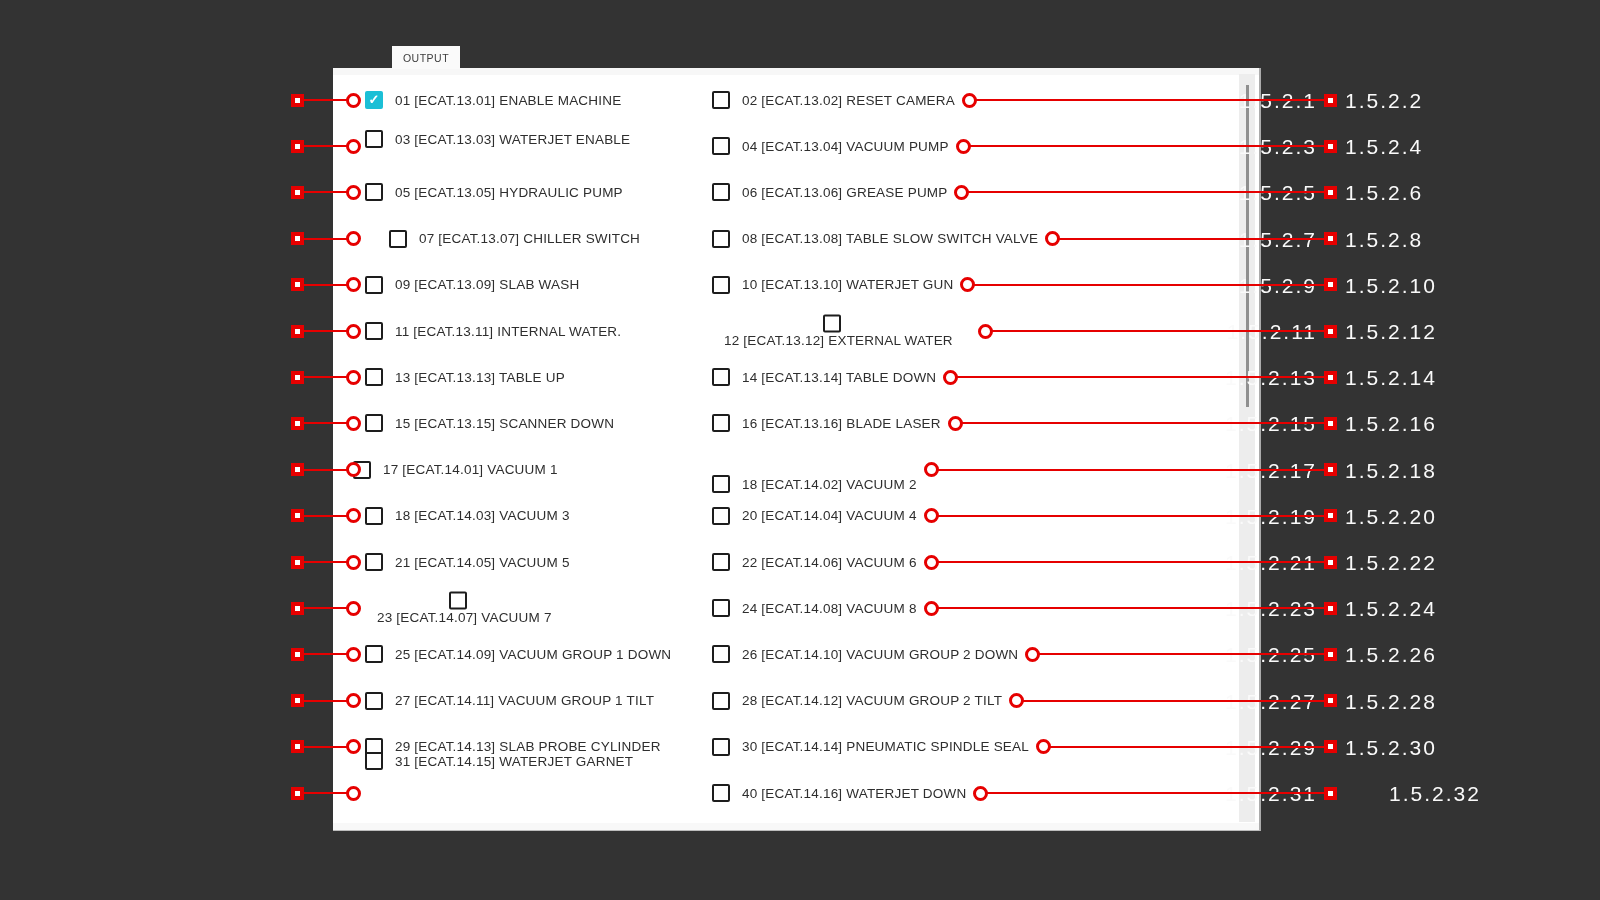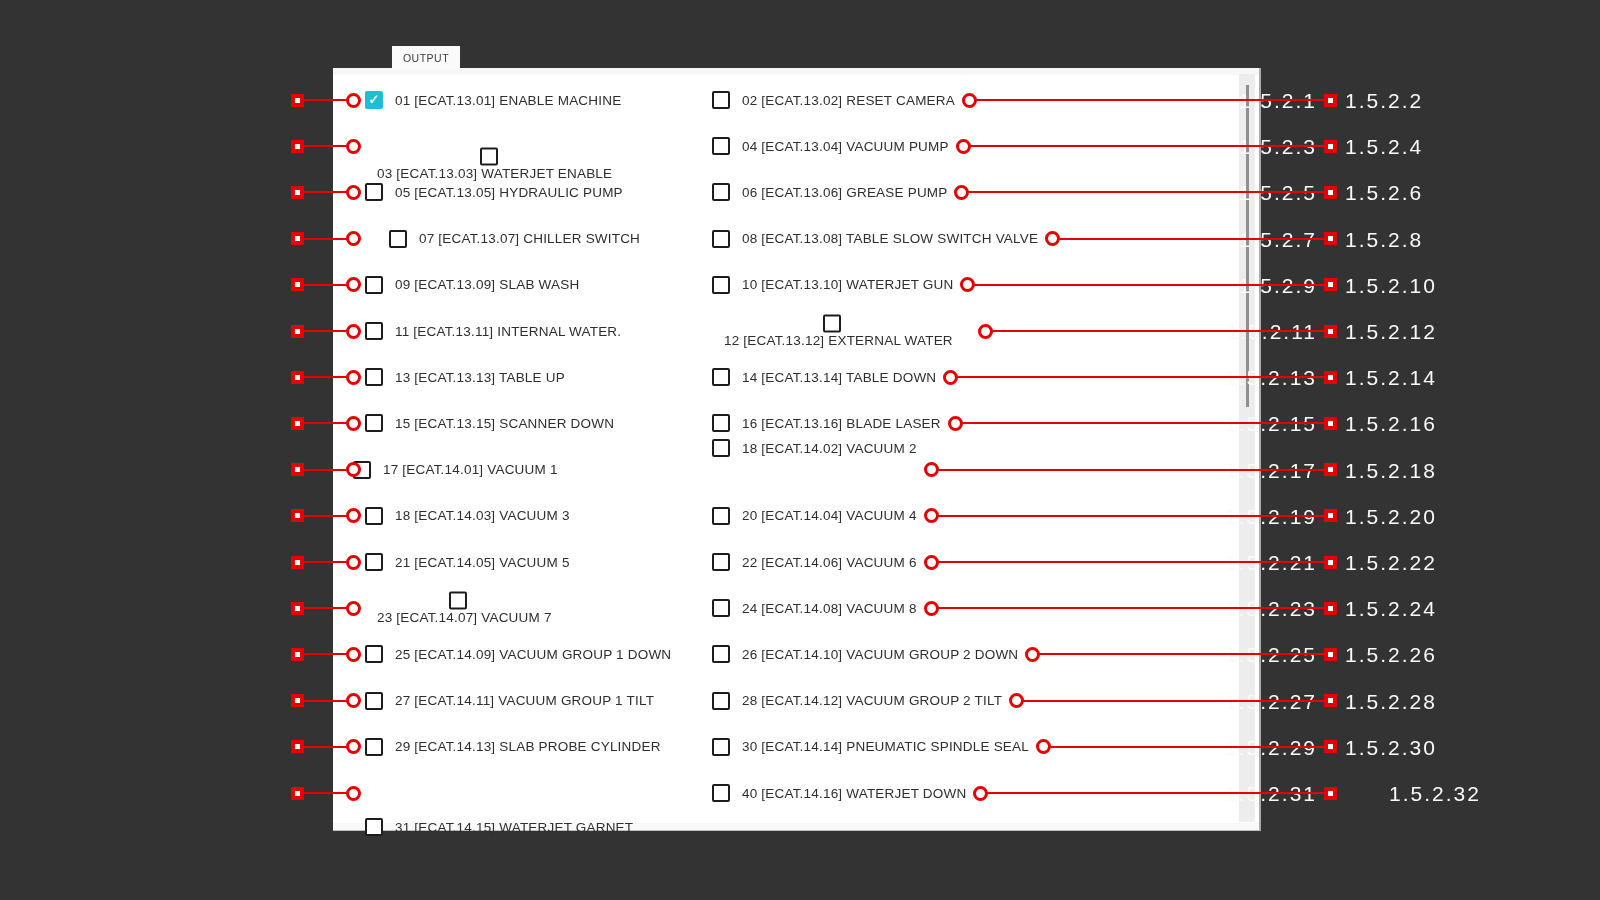--- a/index.html
+++ b/index.html
@@ -46,21 +46,21 @@
       <div class="row" style="left: 32px; top: 32px;">
         <div class="cb checked">
           <span class="mark">✓</span>
         </div>
         <span class="row-label">01 [ECAT.13.01] ENABLE MACHINE</span>
       </div>
       <div class="row" style="left: 379px; top: 32px;">
         <div class="cb"></div>
         <span class="row-label">02 [ECAT.13.02] RESET CAMERA</span>
       </div>
-      <div class="row" style="left: 32px; top: 96px; flex-direction: column;">
+      <div class="row" style="left: 32px; top: 71px;">
         <div class="cb"></div>
         <span class="row-label">03 [ECAT.13.03] WATERJET ENABLE</span>
       </div>
       <div class="row" style="left: 379px; top: 78.2px;">
         <div class="cb"></div>
         <span class="row-label">04 [ECAT.13.04] VACUUM PUMP</span>
       </div>
       <div class="row" style="left: 32px; top: 124.4px;">
         <div class="cb"></div>
         <span class="row-label">05 [ECAT.13.05] HYDRAULIC PUMP</span>
@@ -106,21 +106,21 @@
         <span class="row-label">15 [ECAT.13.15] SCANNER DOWN</span>
       </div>
       <div class="row" style="left: 379px; top: 355.4px;">
         <div class="cb"></div>
         <span class="row-label">16 [ECAT.13.16] BLADE LASER</span>
       </div>
       <div class="row" style="left: 20px; top: 401.6px; text-align: center;">
         <div class="cb"></div>
         <span class="row-label">17 [ECAT.14.01] VACUUM 1</span>
       </div>
-      <div class="row" style="left: 379px; top: 380px;">
+      <div class="row" style="left: 379px; top: 416px;">
         <div class="cb"></div>
         <span class="row-label">18 [ECAT.14.02] VACUUM 2</span>
       </div>
       <div class="row" style="left: 32px; top: 447.8px;">
         <div class="cb"></div>
         <span class="row-label">18 [ECAT.14.03] VACUUM 3</span>
       </div>
       <div class="row" style="left: 379px; top: 447.8px;">
         <div class="cb"></div>
         <span class="row-label">20 [ECAT.14.04] VACUUM 4</span>
@@ -158,21 +158,21 @@
         <span class="row-label">28 [ECAT.14.12] VACUUM GROUP 2 TILT</span>
       </div>
       <div class="row" style="left: 32px; top: 678.8px;">
         <div class="cb"></div>
         <span class="row-label">29 [ECAT.14.13] SLAB PROBE CYLINDER</span>
       </div>
       <div class="row" style="left: 379px; top: 678.8px;">
         <div class="cb"></div>
         <span class="row-label">30 [ECAT.14.14] PNEUMATIC SPINDLE SEAL</span>
       </div>
-      <div class="row" style="left: 32px; top: 759px;">
+      <div class="row" style="left: 32px; top: 693px;">
         <div class="cb"></div>
         <span class="row-label">31 [ECAT.14.15] WATERJET GARNET</span>
       </div>
       <div class="row" style="left: 379px; top: 725px;">
         <div class="cb"></div>
         <span class="row-label">40 [ECAT.14.16] WATERJET DOWN</span>
       </div>
     </div>
   <div id="scroll-track">
     <div id="scroll-thumb"></div>

